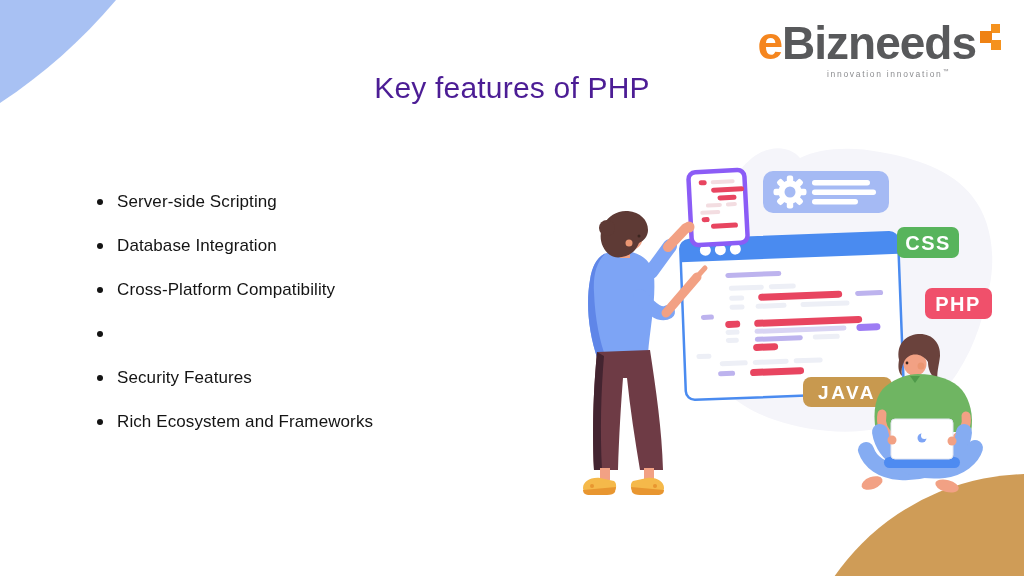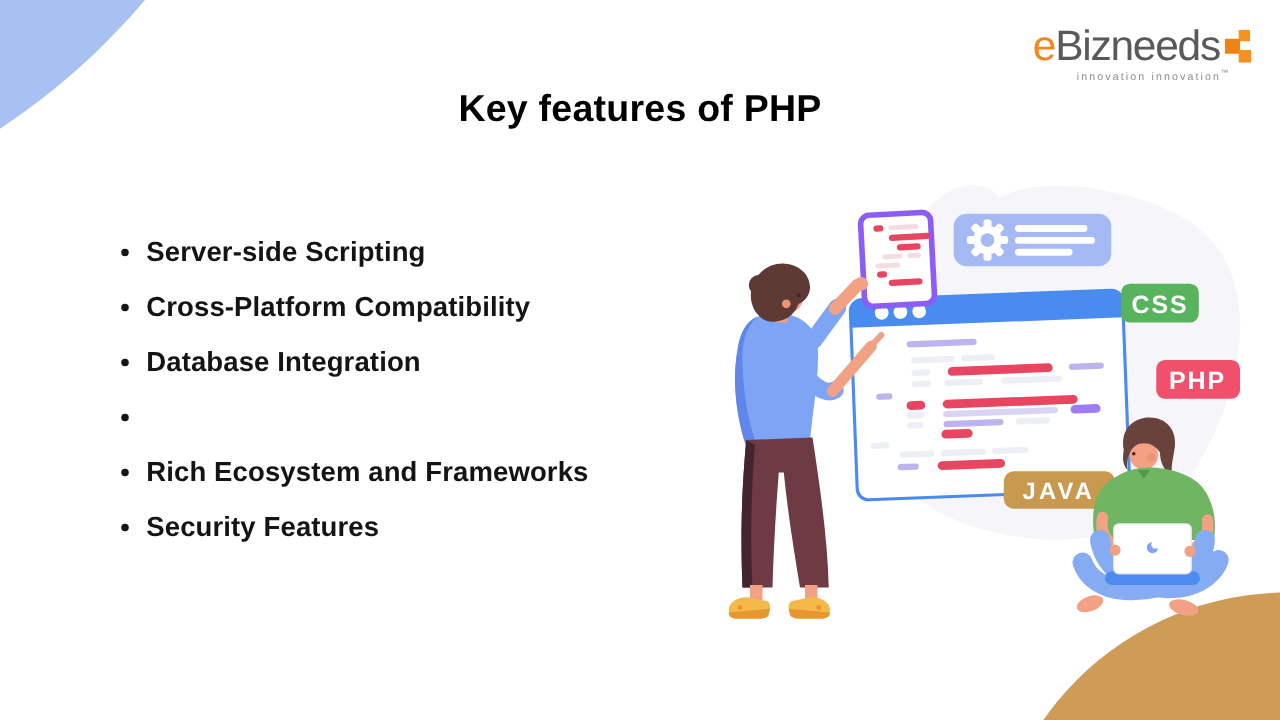--- a/index.html
+++ b/index.html
@@ -3,35 +3,35 @@
 <meta charset="utf-8">
 <style>
   html,body{margin:0;padding:0;}
   .stage{position:relative;width:1024px;height:576px;background:#ffffff;overflow:hidden;
          font-family:"Liberation Sans", sans-serif;}
   
   .corner-blob-svg{position:absolute;left:0;top:0;}
   
   .logo{position:absolute;top:20px;right:20px;text-align:center;}
   .logo .brandrow{display:flex;align-items:flex-start;justify-content:flex-end;line-height:1;}
-  .logo .brand{font-size:34px;font-weight:400;letter-spacing:-1px;color:#58595b;}
+  .logo .brand{font-size:46px;font-weight:700;letter-spacing:-1px;color:#58595b;}
   .logo .brand .e{color:#f5861f;}
   .logo .mark{margin-left:3px;margin-top:3px;}
   .logo .tagline{margin-top:2px;font-size:8.5px;letter-spacing:1.7px;color:#8c8d90;
                  padding-left:14px;white-space:nowrap;}
   .logo .tm{font-size:6px;vertical-align:super;letter-spacing:0;}
   
   .title{position:absolute;top:71px;left:0;right:0;margin:0;text-align:center;
-         font-size:30px;font-weight:700;color:#000000;letter-spacing:.2px;}
+         font-size:30px;font-weight:400;color:#4c1d95;letter-spacing:.2px;}
   
   .features{position:absolute;left:97px;top:180px;margin:0;padding:0;list-style:none;}
   .features li{height:44px;display:flex;align-items:center;}
   .features .dot{width:6px;height:6px;border-radius:50%;background:#141414;
                  margin-right:14px;flex:0 0 auto;}
-  .features .ft{font-size:22px;font-weight:700;color:#141414;letter-spacing:.1px;}
+  .features .ft{font-size:17px;font-weight:400;color:#141414;letter-spacing:.1px;}
   
   .illu{position:absolute;left:570px;top:140px;}
   .badge-text{font-family:"Liberation Sans",sans-serif;font-weight:700;fill:#ffffff;}
 </style>
 </head>
 <body>
 
 <div class="stage">
 
   <svg class="corner-blob-svg" width="130" height="110">
@@ -52,36 +52,36 @@
 
   <h1 class="title">Key features of PHP</h1>
 
   <ul class="features">
     <li>
         <span class="dot"></span>
         <span class="ft">Server-side Scripting</span>
       </li>
     <li>
         <span class="dot"></span>
+        <span class="ft">Database Integration</span>
+      </li>
+    <li>
+        <span class="dot"></span>
         <span class="ft">Cross-Platform Compatibility</span>
       </li>
     <li>
         <span class="dot"></span>
-        <span class="ft">Database Integration</span>
-      </li>
-    <li>
-        <span class="dot"></span>
+      </li>
+    <li>
+        <span class="dot"></span>
+        <span class="ft">Security Features</span>
       </li>
     <li>
         <span class="dot"></span>
         <span class="ft">Rich Ecosystem and Frameworks</span>
-      </li>
-    <li>
-        <span class="dot"></span>
-        <span class="ft">Security Features</span>
       </li>
   </ul>
 
   <svg class="illu" width="454" height="436" viewBox="570 140 454 436">
 
     <circle cx="1030" cy="712" r="238" fill="#cf9c57"></circle>
 
     <path d="M701,322 C694,286 700,248 717,212 C724,196 734,172 752,158
              C770,144 790,146 800,158 C818,148 852,146 880,152
              C915,158 952,170 972,196 C990,218 996,252 990,284

